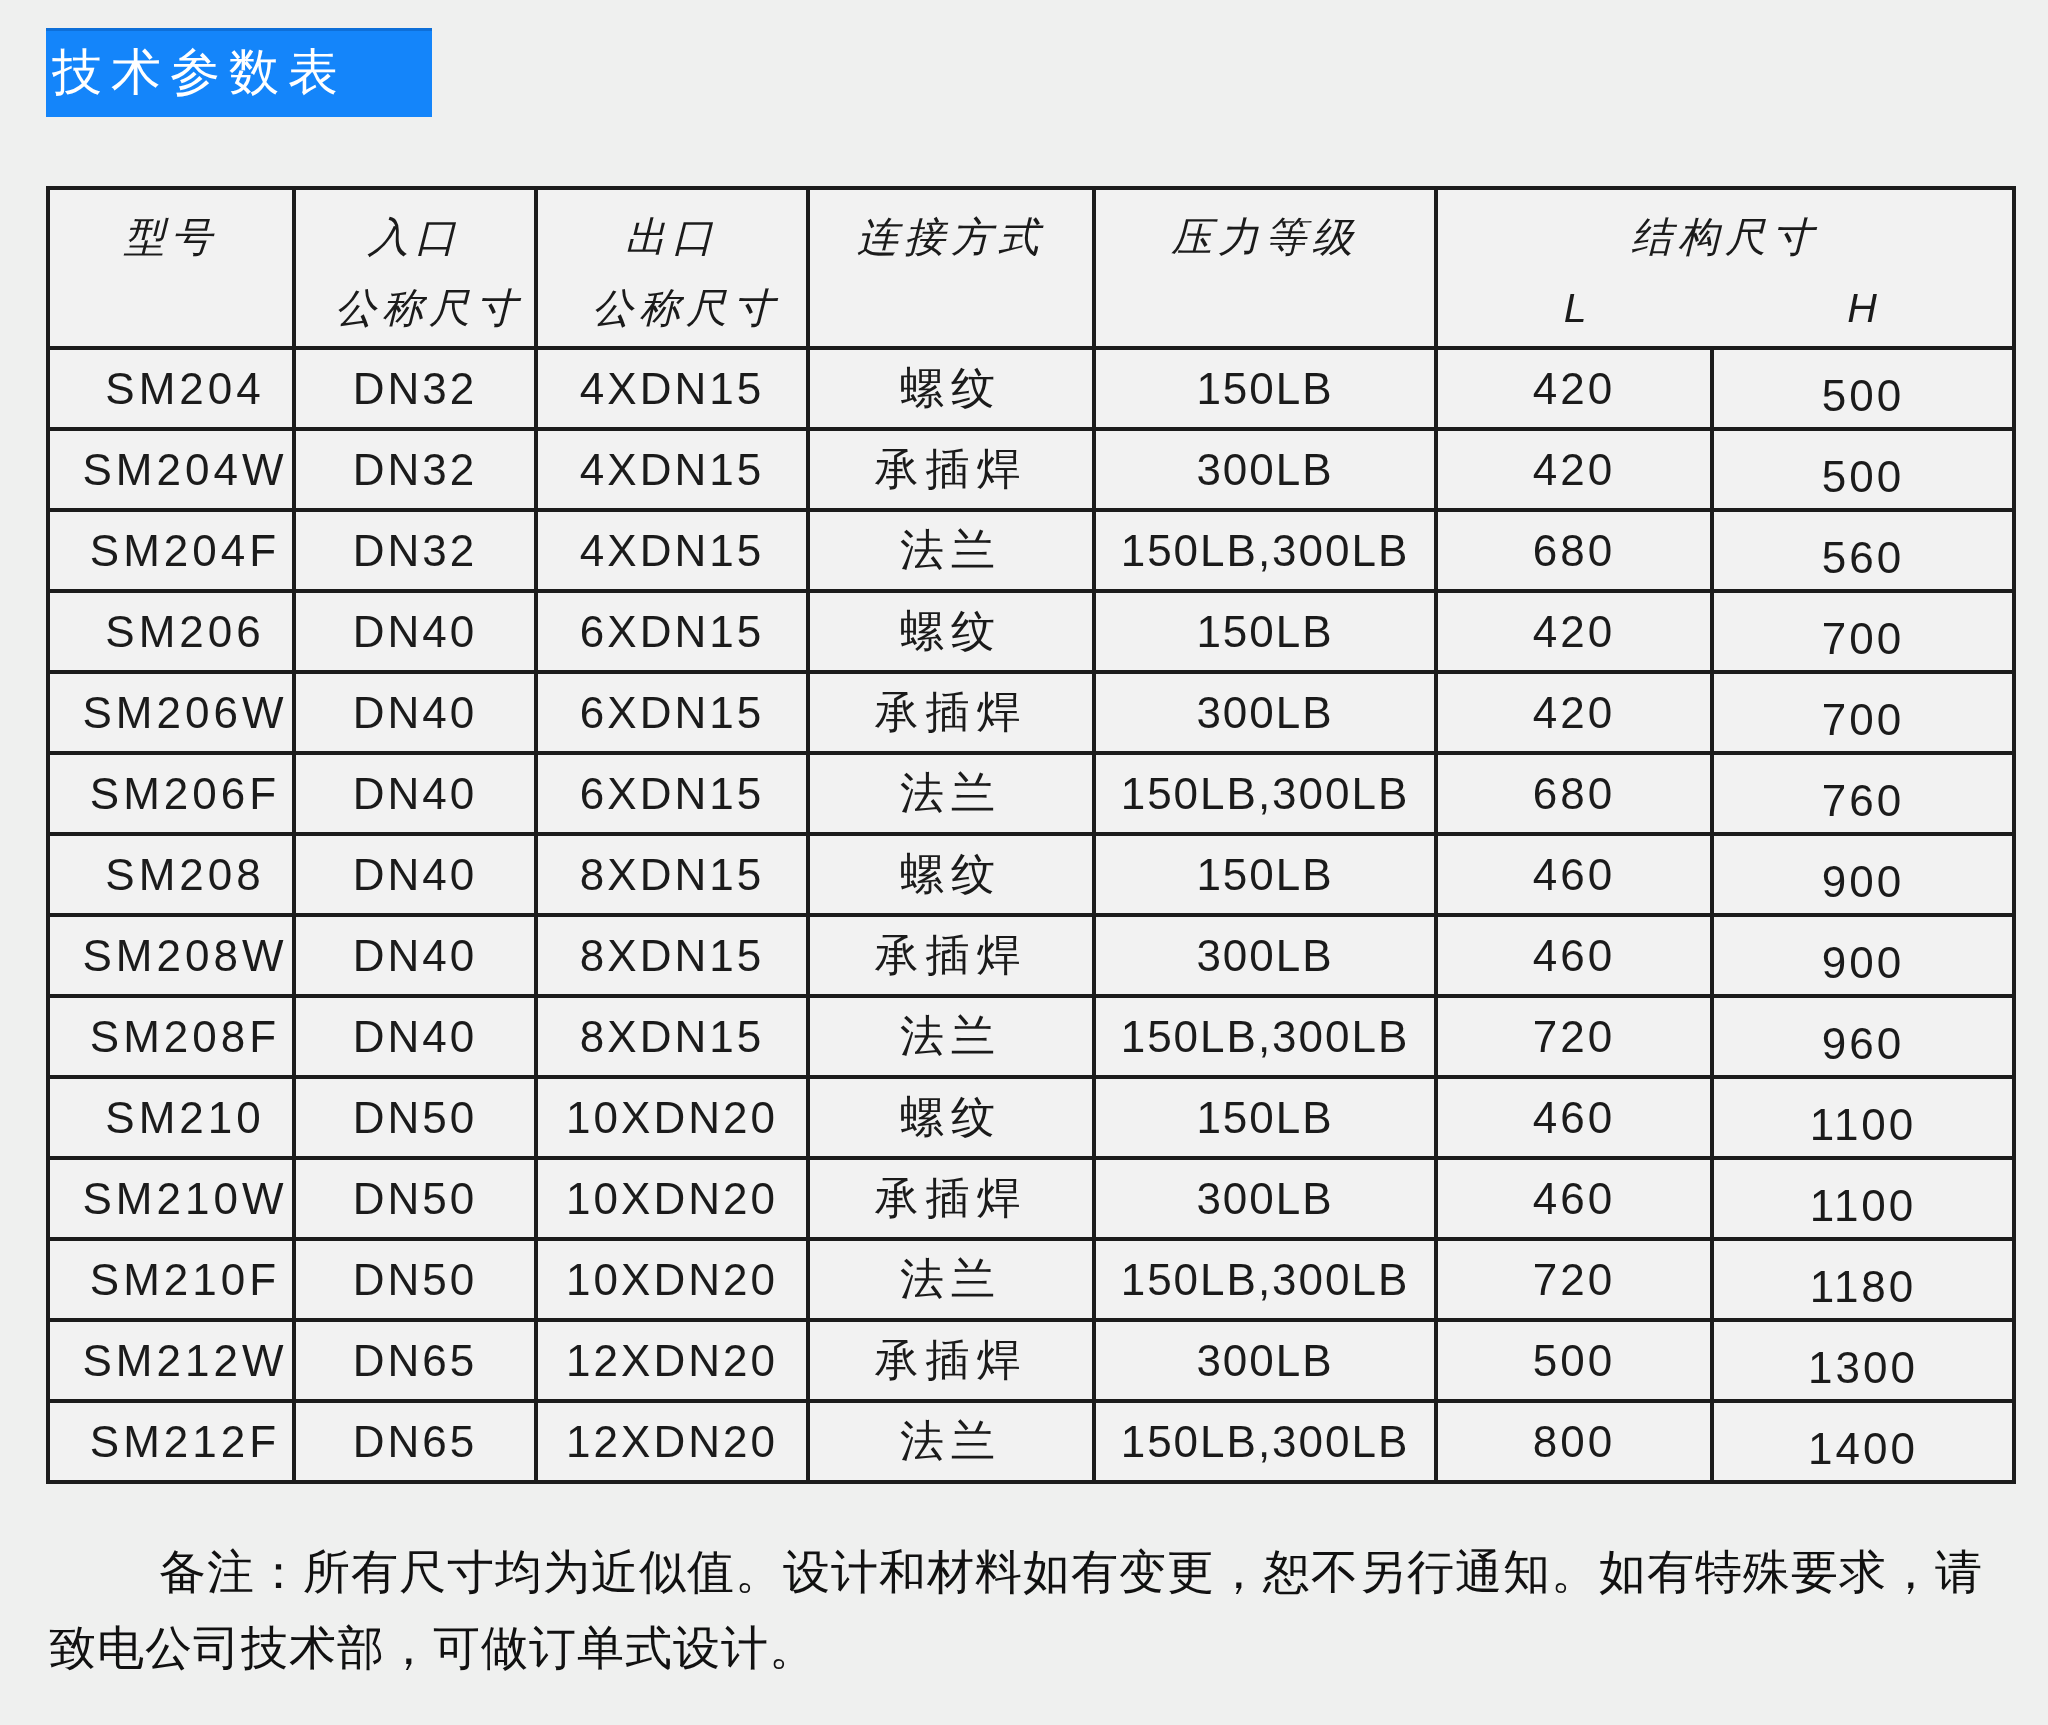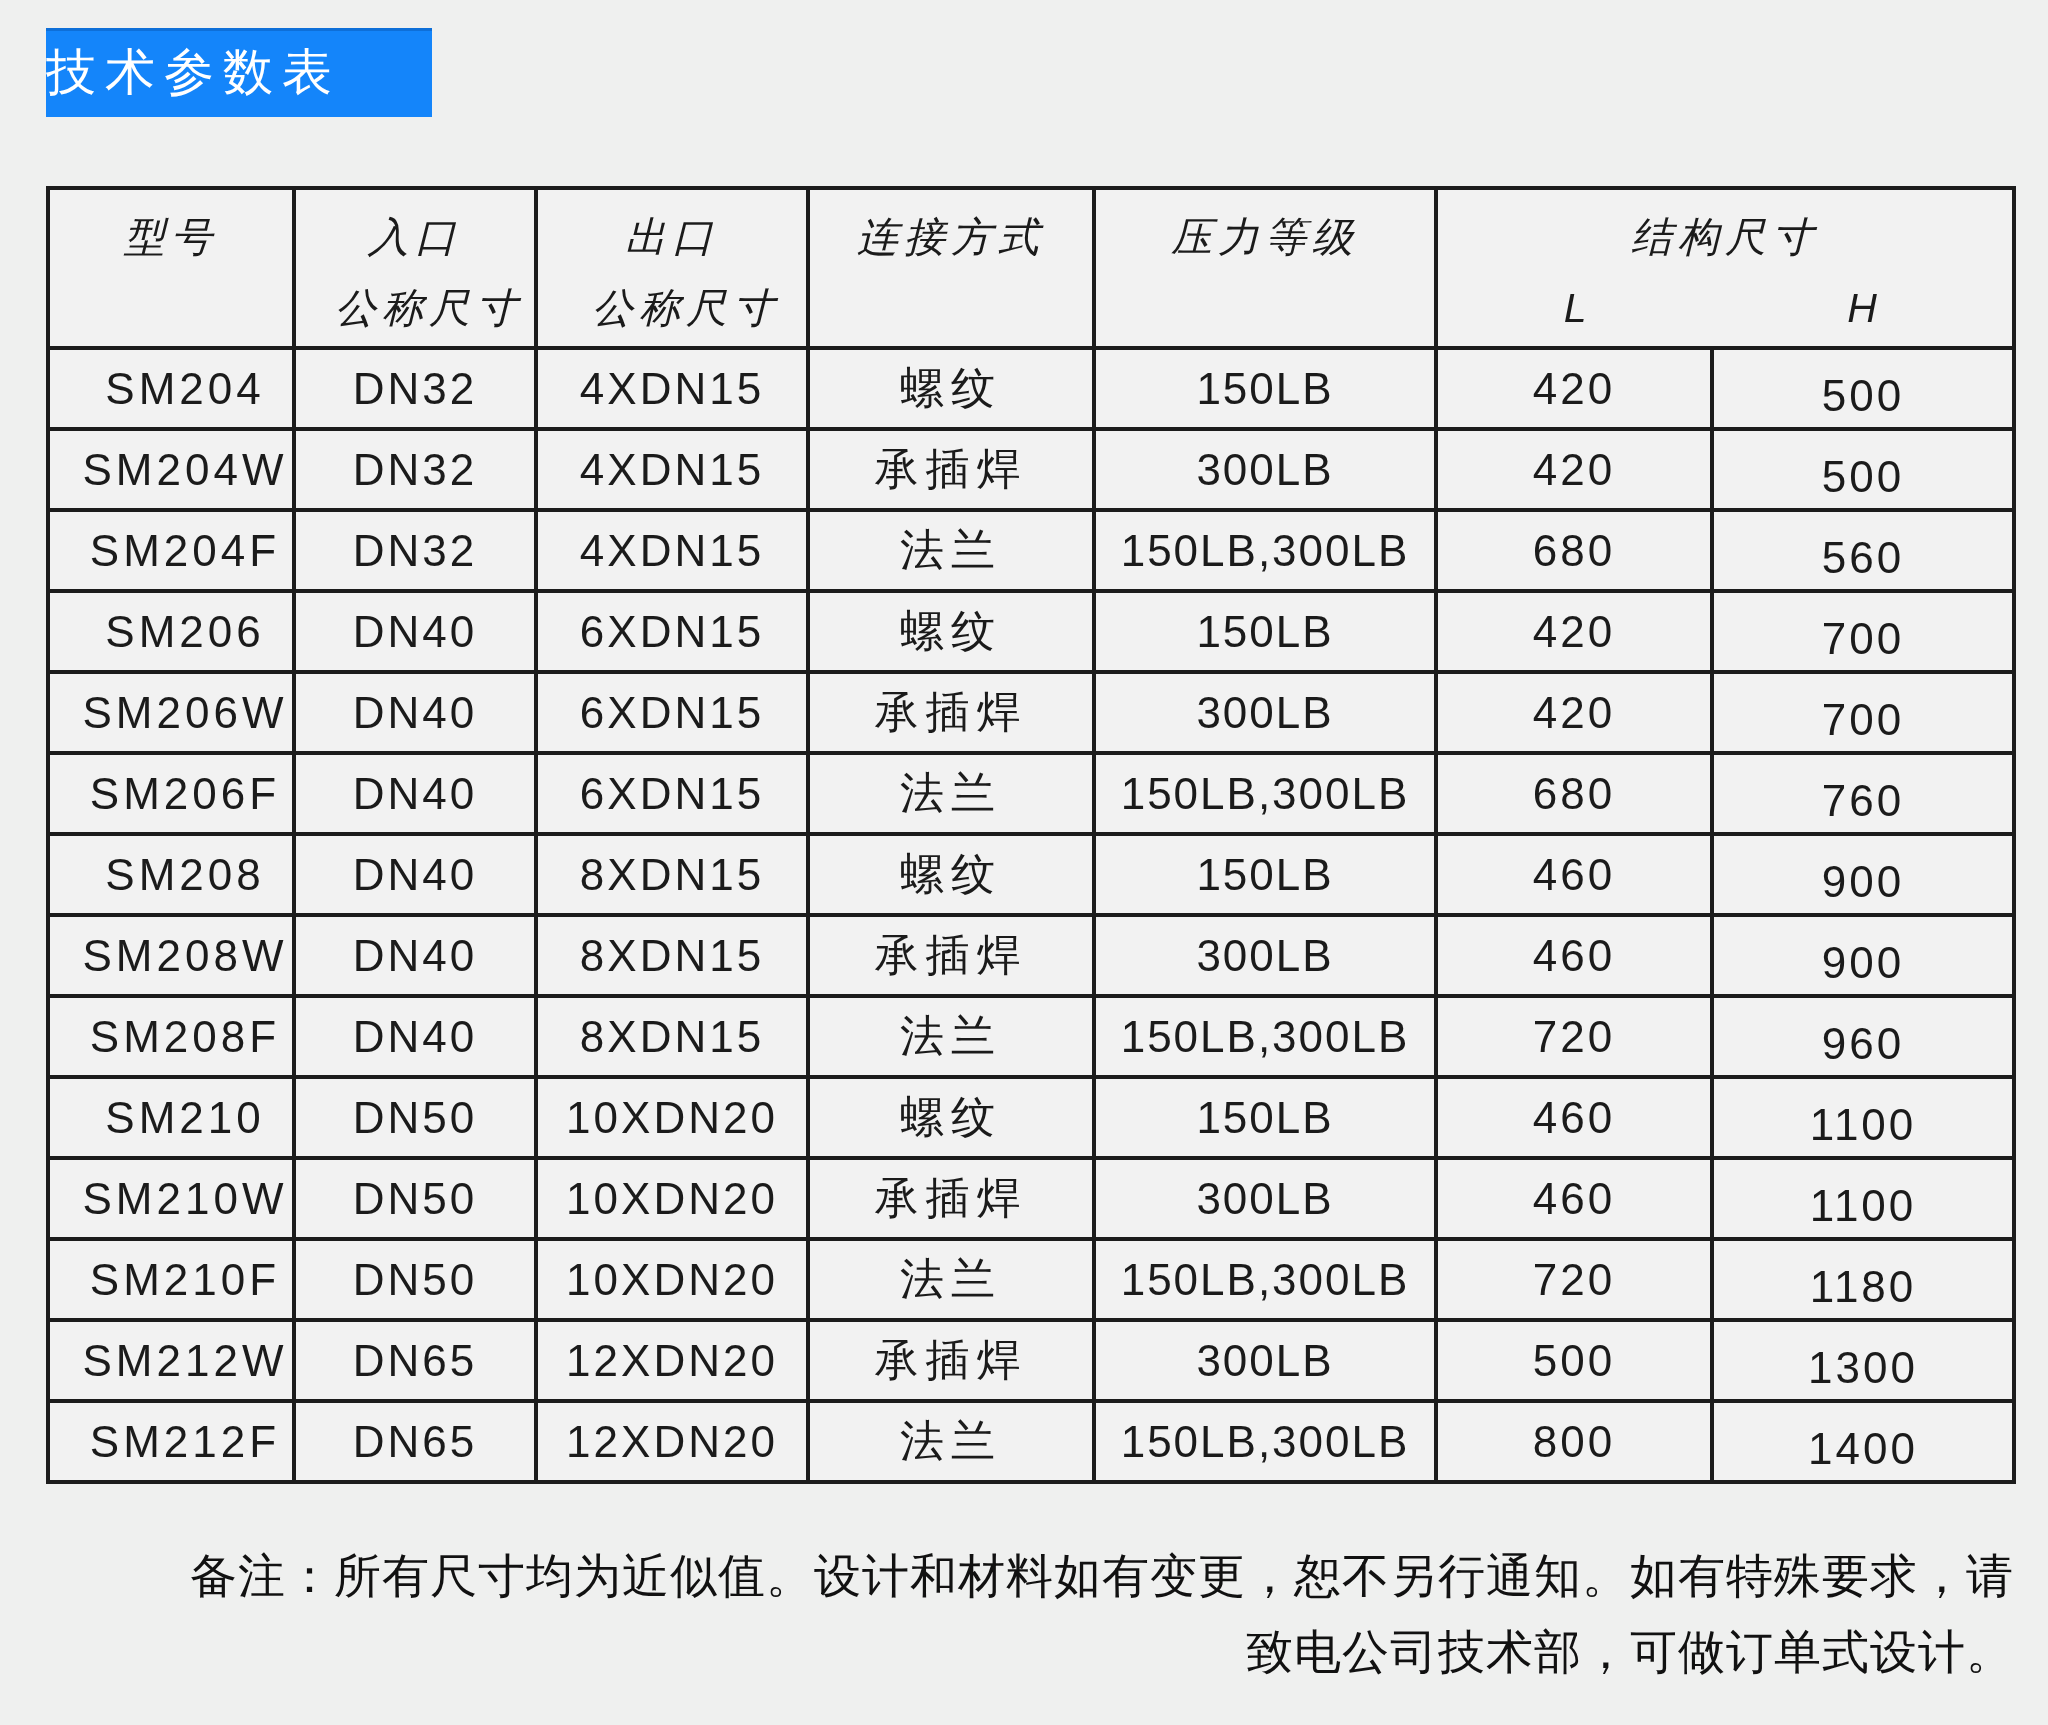--- a/index.html
+++ b/index.html
@@ -26,20 +26,21 @@
     background: #1485fa;
     box-shadow: inset 0 3px 0 #0e6fd8;
   }
   .title-badge span {
     display: block;
     line-height: 89px;
     font-size: 50px;
     letter-spacing: 9px;
     color: #ffffff;
     white-space: nowrap;
+    margin-left: 6px;
   }
 
   
   table.spec {
     position: absolute;
     left: 46px;
     top: 186px;
     width: 1970px;
     border-collapse: collapse;
     table-layout: fixed;
@@ -93,27 +94,26 @@
   tr.row td.press { letter-spacing: 2px; }
   
   tr.row td.hval { padding-top: 15px; height: 62px; }
 
   
   .note {
     position: absolute;
     left: 49px;
     top: 1538px;
     width: 1965px;
-    font-family: Liberation Serif, serif;
+    font-family: Liberation Mono, monospace;
     font-size: 47px;
     line-height: 76px;
     letter-spacing: 1px;
     text-indent: 110px;
     color: #111111;
-    text-align: right;
   }
 </style>
 </head>
 <body>
 
 <div class="title-badge">
   <span>技术参数表</span>
 </div>
 
 <table class="spec">

